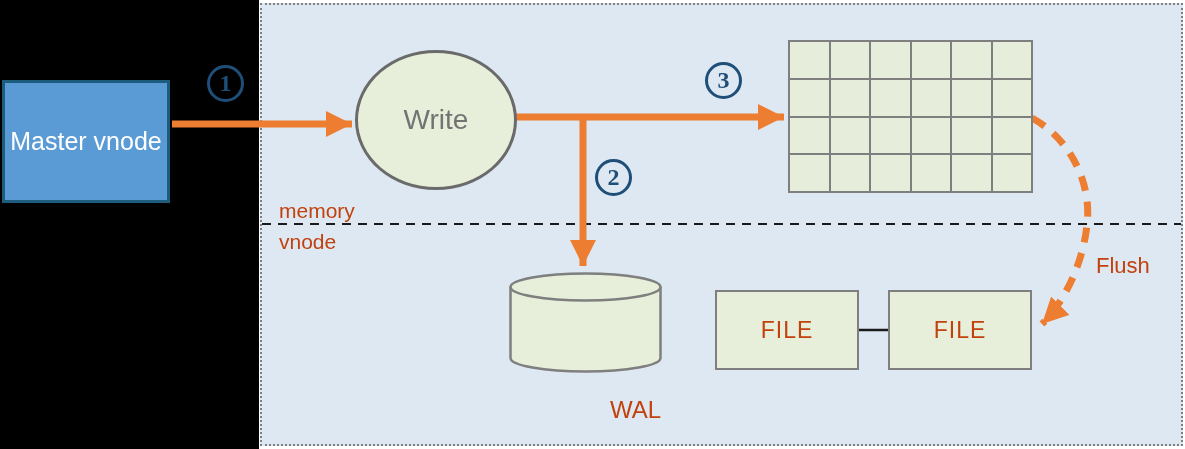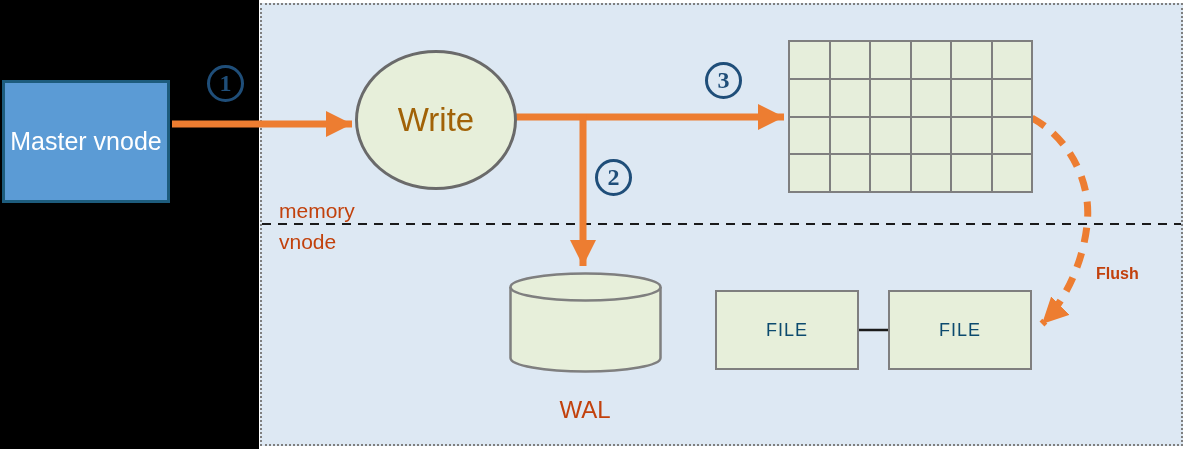--- a/index.html
+++ b/index.html
@@ -43,41 +43,41 @@
     font-size: 25px;
     line-height: 1.32;
     text-align: center;
   }
   .write-node {
     left: 355px; top: 50px;
     width: 162px; height: 140px;
     background: #e7efda;
     border: 3px solid #6a6a6a;
     border-radius: 50%;
-    color: #a16207;
-    font-size: 33px;
+    color: #737373;
+    font-size: 28px;
   }
   .memtable {
     position: absolute;
     left: 788px; top: 40px;
     width: 245px; height: 153px;
     background: #7f7f7f;
     border: 2px solid #7f7f7f;
     display: grid;
     gap: 2px;
     z-index: 3;
   }
   .memtable .cell { background: #e6eedb; }
   .file-node {
     top: 290px;
     width: 144px; height: 80px;
     background: #e7efda;
     border: 2.5px solid #7f7f7f;
-    color: #0c4a6e;
-    font-size: 18px;
+    color: #c2410c;
+    font-size: 23px;
     letter-spacing: 1px;
   }
   .file-1 { left: 715px; }
   .file-2 { left: 888px; }
   .step-badge {
     position: absolute;
     width: 37px; height: 37px;
     border: 3px solid #1f4e79;
     border-radius: 50%;
     color: #1f4e79;
@@ -93,22 +93,22 @@
   .badge-3 { left: 705px; top: 62px; }
   .lbl {
     position: absolute;
     color: #c2410c;
     font-size: 21px;
     z-index: 4;
     white-space: nowrap;
   }
   .memory-lbl { left: 279px; top: 199px; }
   .disk-lbl   { left: 279px; top: 230px; }
-  .wal-lbl    { left: 509px; top: 396px; width: 152px; text-align: center; font-size: 24px; }
-  .flush-lbl  { left: 1096px; top: 265px; font-size: 16px; font-weight: bold; }
+  .wal-lbl    { left: 509px; top: 396px; width: 152px; text-align: right; font-size: 24px; }
+  .flush-lbl  { left: 1096px; top: 253px; font-size: 22px; }
   .slave-lbl  { left: 1000px; top: 403px; width: 162px; text-align: right; font-size: 22px; }
 </style>
 </head>
 <body>
 
 <div id="canvas">
 
   <div class="black-strip"></div>
 
   <div class="panel"></div>

